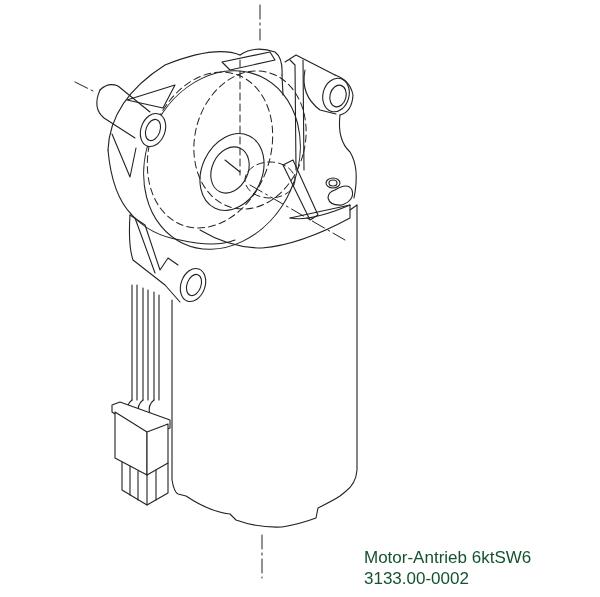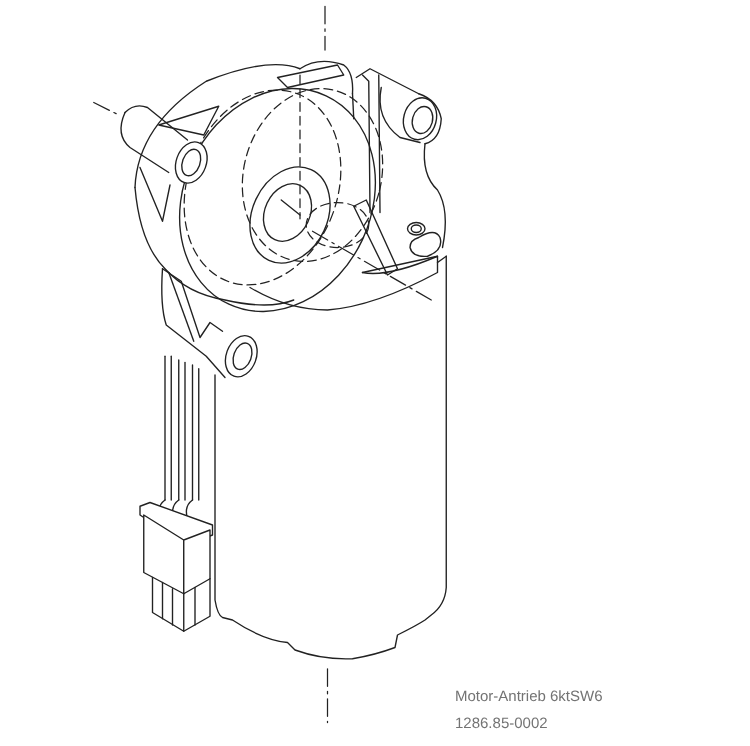--- a/index.html
+++ b/index.html
@@ -2,21 +2,21 @@
 <html><head>
   <meta charset="utf-8">
   <style>
     html, body { margin: 0; padding: 0; background: #ffffff; }
     body { width: 600px; height: 597px; position: relative; overflow: hidden; font-family: "Liberation Sans", sans-serif; }
     #drawing { position: absolute; left: 0; top: 0; width: 600px; height: 597px; }
     #drawing path, #drawing line, #drawing ellipse, #drawing polyline, #drawing polygon, #drawing circle { fill: none; stroke: #222; stroke-width: 1.1; stroke-linejoin: round; stroke-linecap: round; }
     #drawing .hidden { stroke-dasharray: 7 4; stroke-width: 1; }
     #drawing .axis { stroke-dasharray: 14 4 2 4; stroke-width: 1; }
     #drawing .fillw { fill: #fff; }
-    .caption { position: absolute; left: 364px; top: 547px; color: #737373; font-size: 12px; line-height: 21px; }
+    .caption { position: absolute; left: 364px; top: 547px; color: #14532d; font-size: 17px; line-height: 21px; }
     .caption div { white-space: nowrap; }
   </style>
 </head>
 <body>
 
 <svg id="drawing" viewBox="0 0 600 597" xmlns="http://www.w3.org/2000/svg">
 
   <g>
     <line class="axis" x1="260" y1="5" x2="260" y2="40"></line>
     <line class="axis" x1="262" y1="535" x2="262" y2="578"></line>
@@ -110,14 +110,14 @@
     <path d="M122 462 L122 490 L147 505 L147 475"></path>
     <path d="M147 505 L168 493 L168 463"></path>
     <line x1="130" y1="466" x2="130" y2="495"></line>
     <line x1="138" y1="471" x2="138" y2="500"></line>
     <line x1="156" y1="470" x2="156" y2="500"></line>
   </g>
 </svg>
 
 <div class="caption">
   <div>Motor-Antrieb 6ktSW6</div>
-  <div>1286.85-0002</div>
+  <div>3133.00-0002</div>
 </div>
 
 </body></html>

